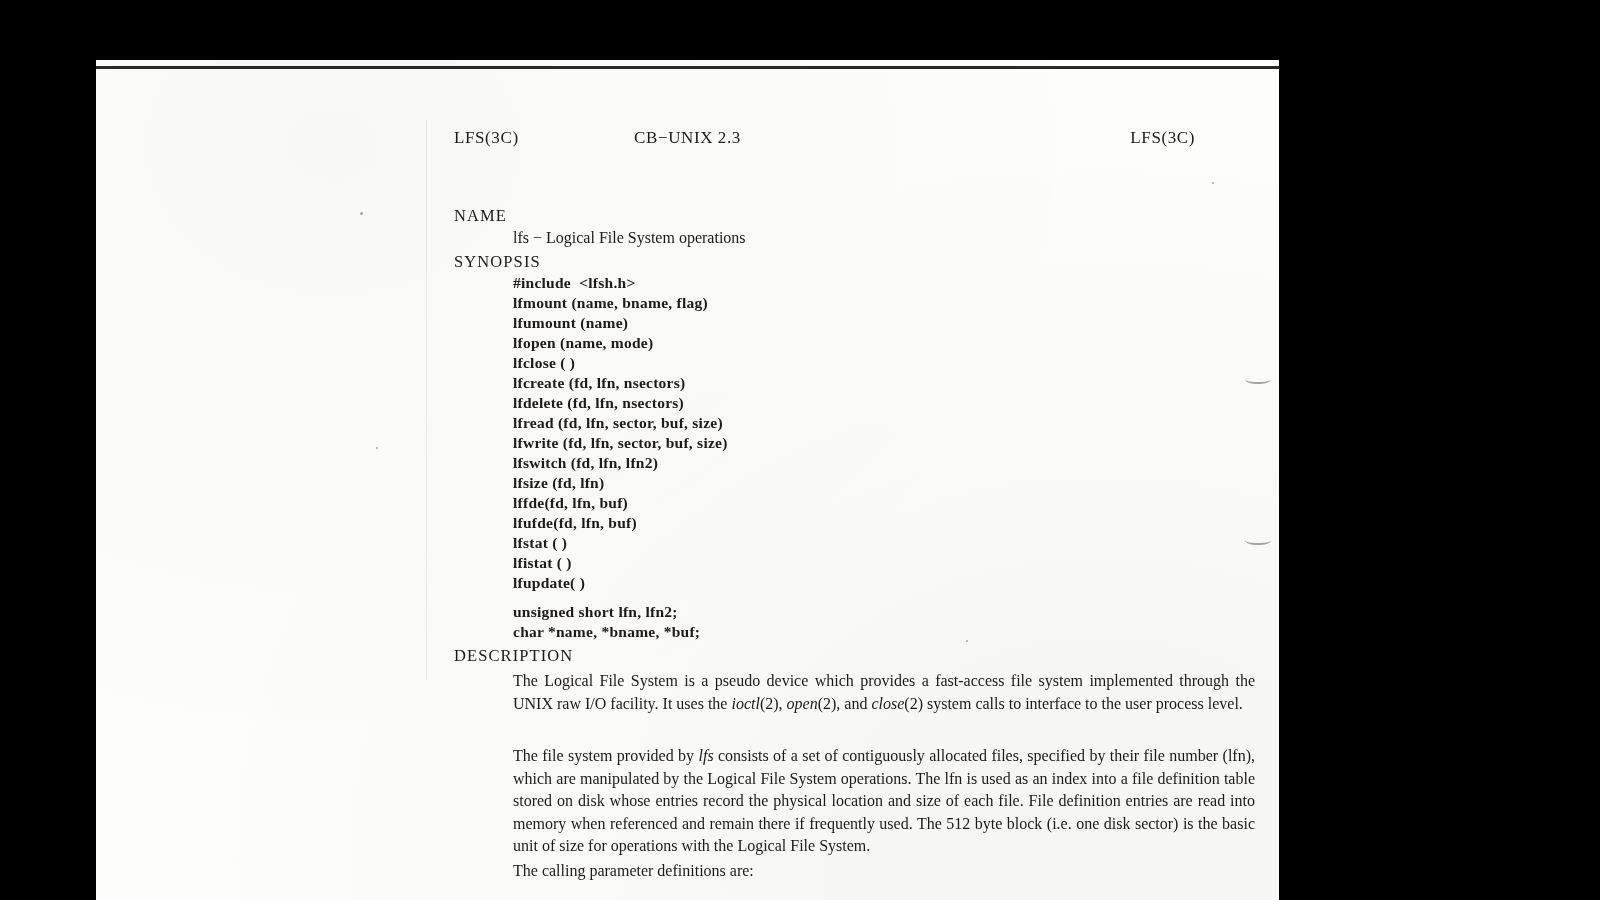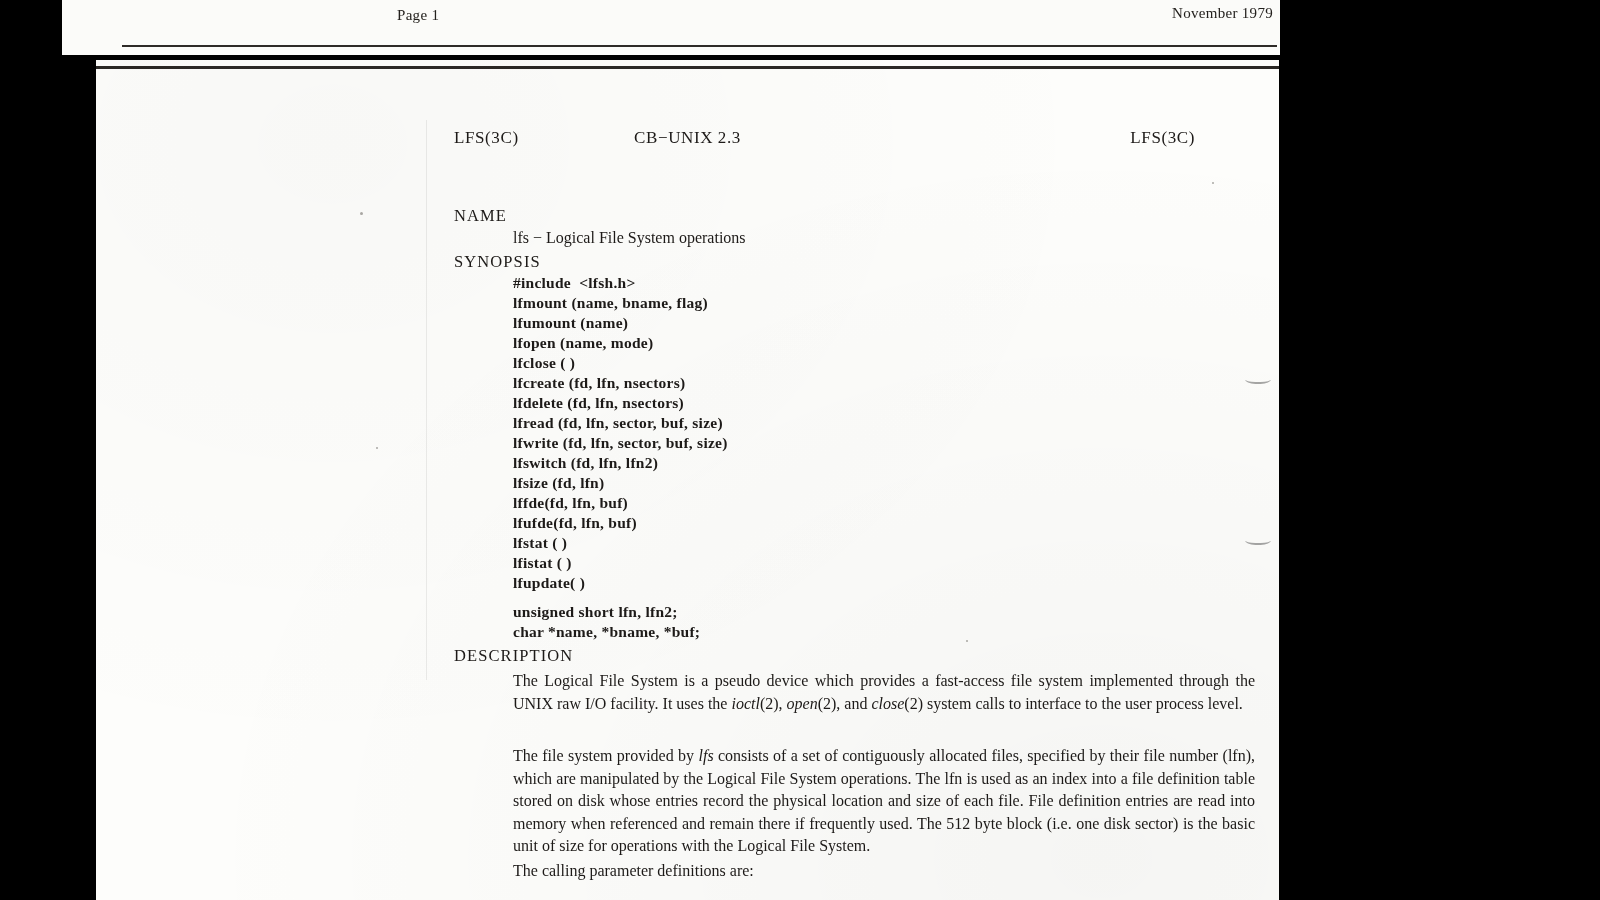--- a/index.html
+++ b/index.html
@@ -195,27 +195,20 @@
     position: absolute;
     background: rgba(90,85,80,0.5);
     border-radius: 50%;
   }
 </style>
 </head>
 <body>
 
 <div class="scan">
 
-  <div class="top-band">
-    <div class="top-band-inner">
-      <div class="page-no">Page 1</div>
-      <div class="page-date">November 1979</div>
-      <div class="band-rule"></div>
-    </div>
-  </div>
 
   <div class="sheet">
     <div class="sheet-top-rule"></div>
     <div class="fold"></div>
     <div class="curl c1"></div>
     <div class="curl c2"></div>
 
     <div class="man">
 
       <div class="hdr">

